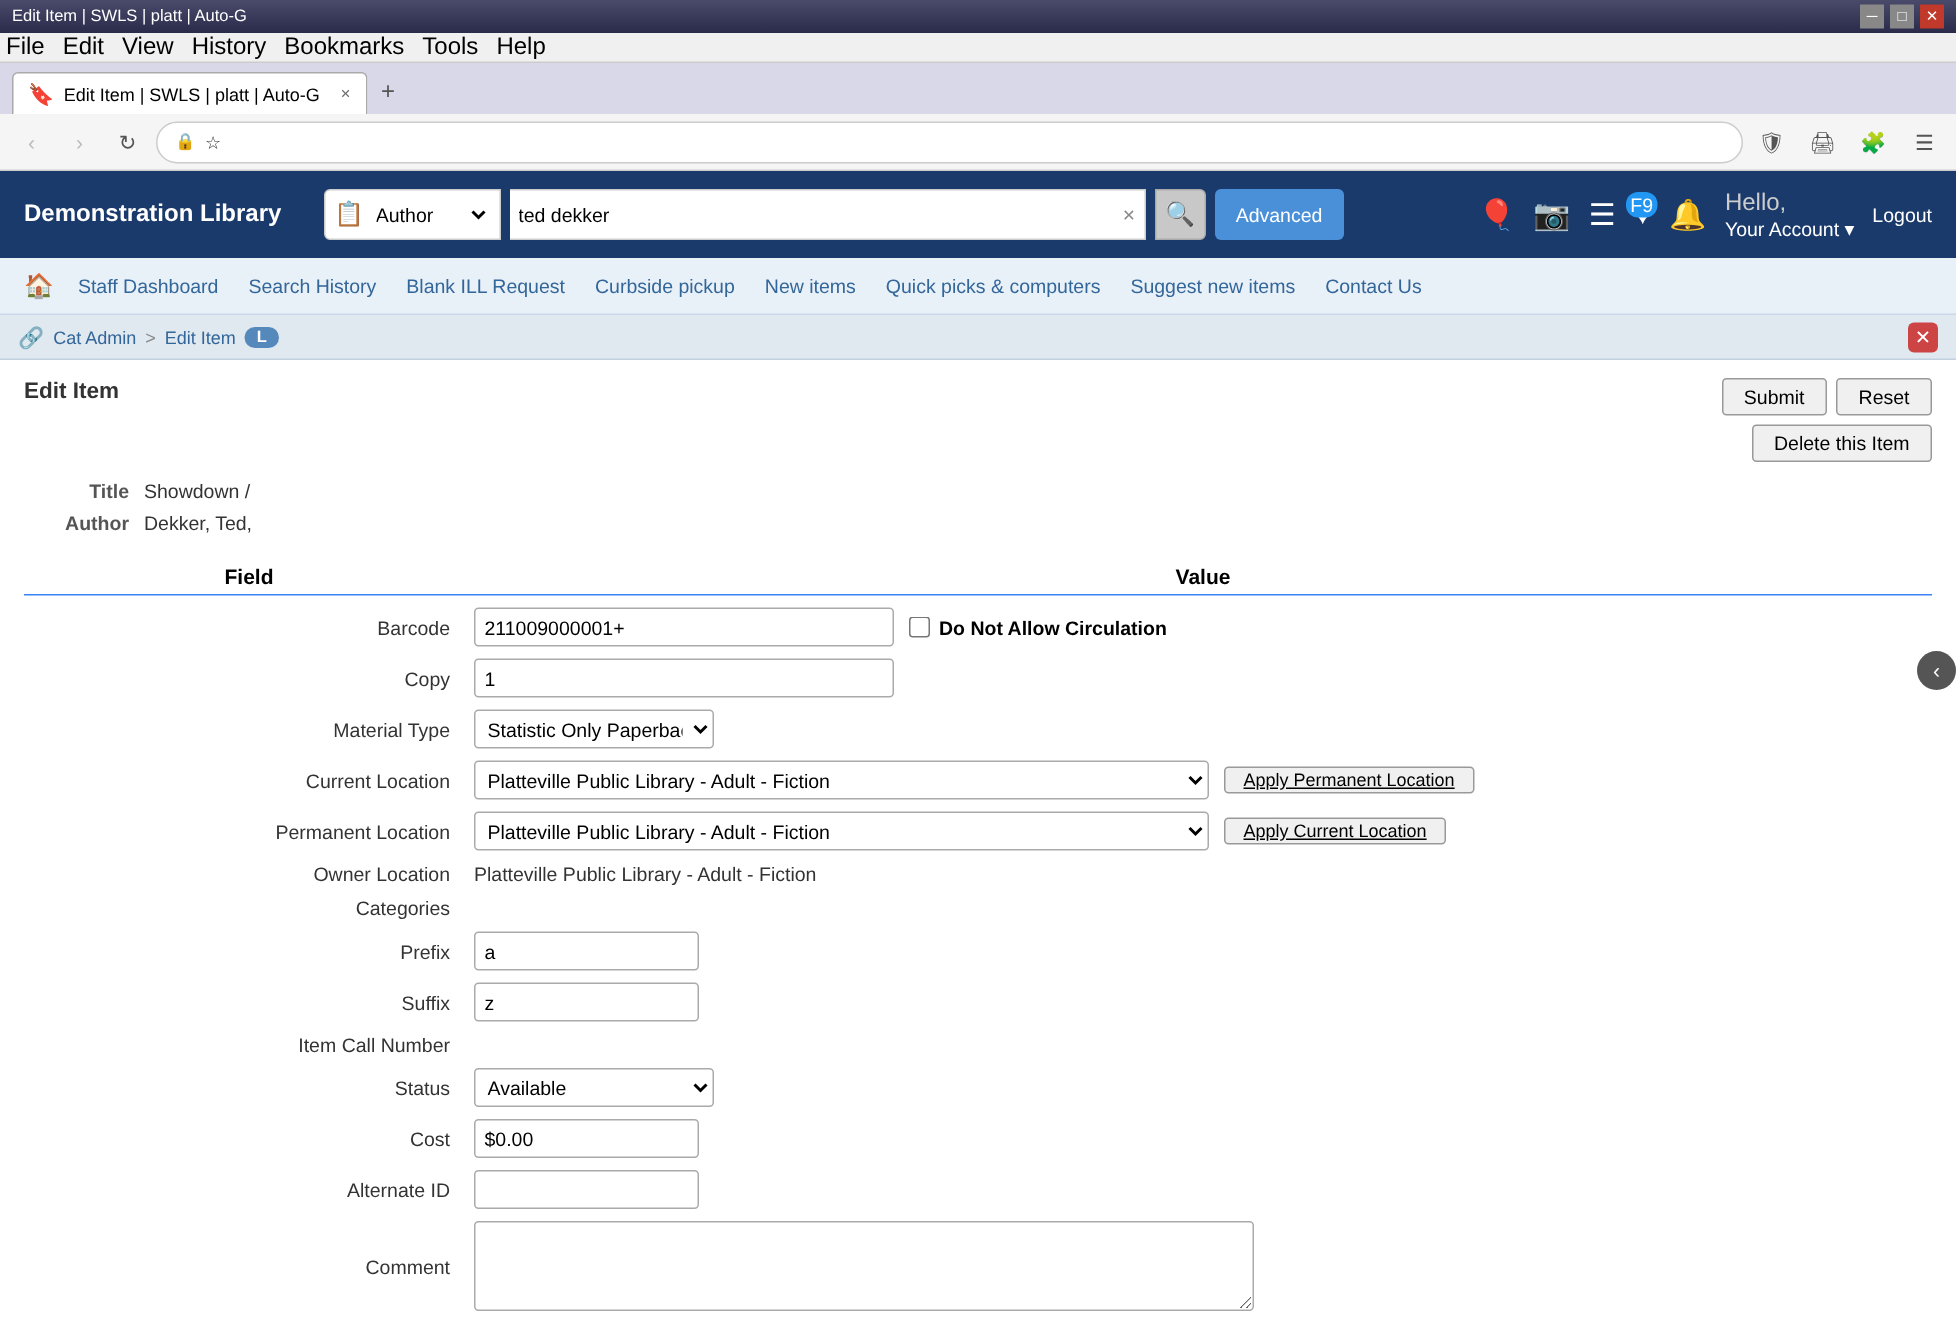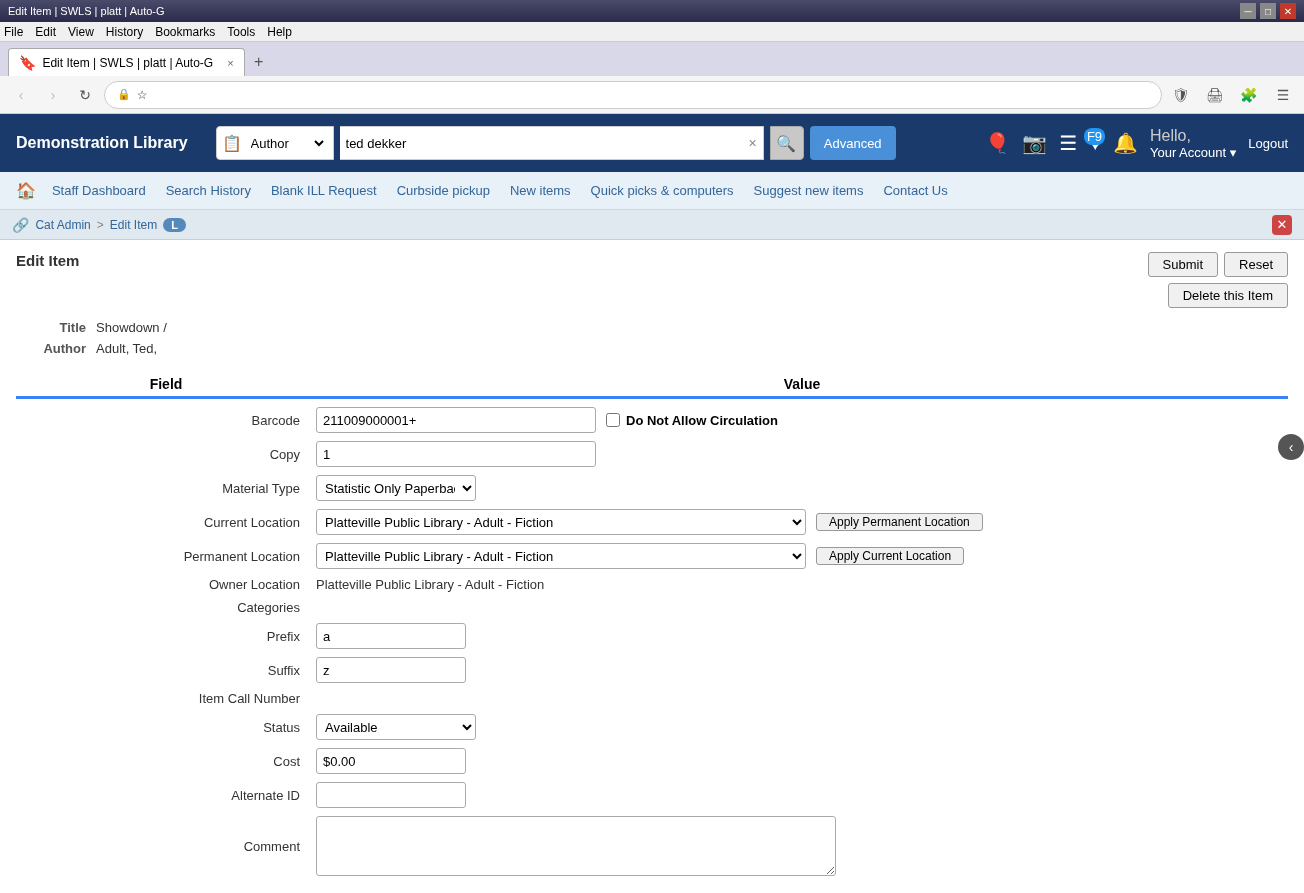--- a/index.html
+++ b/index.html
@@ -30,21 +30,21 @@
     .titlebar-btn.maximize { background: #888; }
     .titlebar-btn.close { background: #c0392b; }
 
     .browser-menu {
       background: #f0f0f0;
       border-bottom: 1px solid #ccc;
       height: 20px;
       display: flex;
       align-items: center;
       padding: 0 4px;
-      font-size: 12px;
+      font-size: 16px;
       gap: 12px;
     }
     .browser-menu span { cursor: pointer; }
 
     .browser-tabs {
       background: #d8d8e8;
       height: 34px;
       display: flex;
       align-items: flex-end;
       padding: 0 8px;
@@ -373,21 +373,21 @@
       font-size: 13px;
       color: #333;
     }
 
     .form-section {
       width: 100%;
     }
     .form-headers {
       display: flex;
       padding: 4px 0;
-      border-bottom: 3px solid #3b82f6;
+      border-bottom: 1px solid #3b82f6;
       margin-bottom: 8px;
     }
     .form-col-field {
       width: 300px;
       text-align: center;
       font-weight: bold;
       font-size: 14px;
     }
     .form-col-value {
       flex: 1;
@@ -436,20 +436,21 @@
     .form-select-medium { width: 160px; }
 
     .apply-btn {
       background: #f0f0f0;
       border: 1px solid #999;
       border-radius: 3px;
       padding: 1px 12px;
       cursor: pointer;
       font-size: 12px;
       white-space: nowrap;
+      text-decoration: underline;
     }
 
     .do-not-circulate {
       display: flex;
       align-items: center;
       gap: 6px;
       font-size: 13px;
       font-weight: bold;
     }
     .do-not-circulate input[type=checkbox] {
@@ -607,21 +608,21 @@
     </div>
   </div>
 
   <div class="item-meta">
     <div class="item-meta-row">
       <span class="item-meta-label">Title</span>
       <span class="item-meta-value">Showdown /</span>
     </div>
     <div class="item-meta-row">
       <span class="item-meta-label">Author</span>
-      <span class="item-meta-value">Adult, Ted,</span>
+      <span class="item-meta-value">Dekker, Ted,</span>
     </div>
   </div>
 
   <div class="form-section">
     <div class="form-headers">
       <div class="form-col-field">Field</div>
       <div class="form-col-value">Value</div>
     </div>
 
     <div class="form-row">

